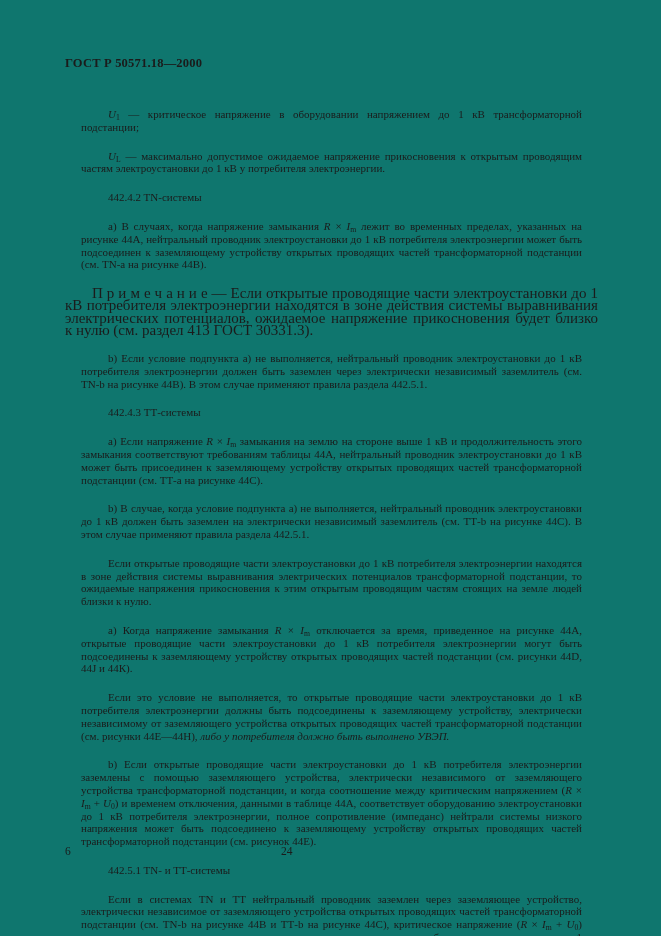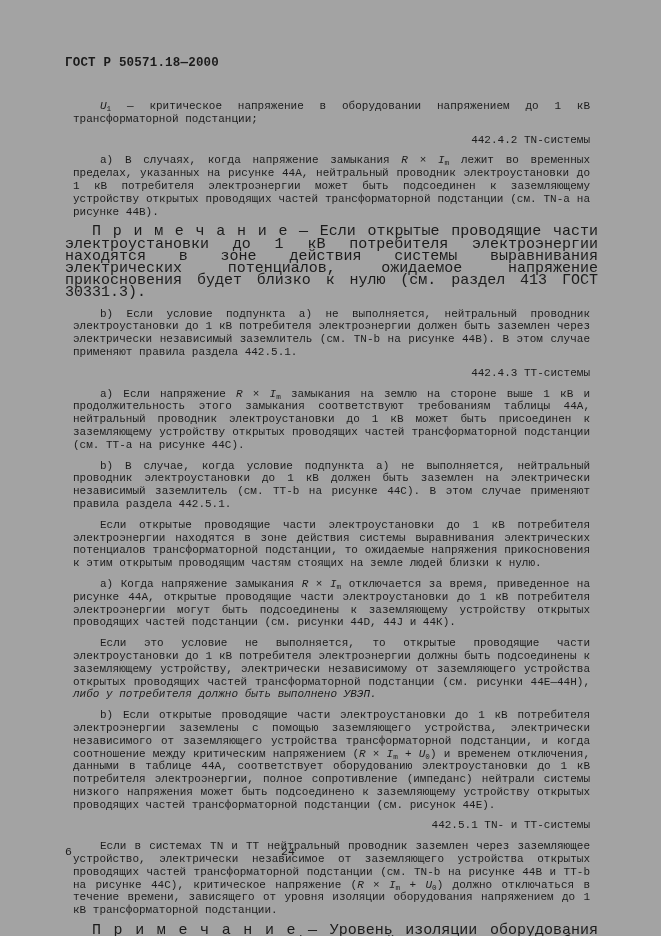--- a/index.html
+++ b/index.html
@@ -1,50 +1,50 @@
 <!DOCTYPE html>
 <html><head>
 <meta charset="utf-8">
 <style>
   html, body { margin: 0; padding: 0; background: #ffffff; }
   .page {
     position: relative;
     width: 661px;
     height: 936px;
-    background: #a3a3a3;
-    font-family: Liberation Mono, monospace;
+    background: #0f766e;
+    font-family: Liberation Serif, serif;
     color: #1b1b1b;
     overflow: hidden;
   }
   .gost-header {
     position: absolute;
     left: 65px;
     top: 56px;
     font-size: 12.5px;
     font-weight: bold;
     letter-spacing: 0.2px;
   }
   .content {
     position: absolute;
     left: 65px;
     top: 92px;
     width: 533px;
   }
-  .content p { margin: 8px; }
+  .content p { margin: 16px; }
   p.body {
     font-size: 11px;
     line-height: 12.8px;
     text-align: justify;
     text-indent: 27px;
   }
   p.subhead {
     font-size: 11px;
     line-height: 12.8px;
     text-indent: 27px;
-    text-align: right;
+    text-align: left;
   }
   p.heading {
     font-size: 10.8px;
     line-height: 13px;
     font-weight: bold;
     text-indent: 27px;
     letter-spacing: -0.1px;
     white-space: nowrap;
   }
   p.note {
@@ -75,20 +75,21 @@
   }
 </style>
 </head>
 <body>
 
 <div class="page">
   <div class="gost-header">ГОСТ Р 50571.18—2000</div>
 
   <div class="content">
       <p class="body"><span class="var">U<sub>1</sub></span><span> — критическое напряжение в оборудовании напряжением до 1 кВ трансформаторной подстанции;</span></p>
+      <p class="body"><span class="var">U<sub>L</sub></span><span> — максимально допустимое ожидаемое напряжение прикосновения к открытым проводящим частям электроустановки до 1 кВ у потребителя электроэнергии.</span></p>
       <p class="subhead"><span>442.4.2 TN-системы</span></p>
       <p class="body"><span>a) В случаях, когда напряжение замыкания </span><span class="var">R</span><span> × </span><span class="var">I<sub>m</sub></span><span> лежит во временных пределах, указанных на рисунке 44А, нейтральный проводник электроустановки до 1 кВ потребителя электроэнергии может быть подсоединен к заземляющему устройству открытых проводящих частей трансформаторной подстанции (см. TN-a на рисунке 44В).</span></p>
       <p class="note"><span>П р и м е ч а н и е — Если открытые проводящие части электроустановки до 1 кВ потребителя электроэнергии находятся в зоне действия системы выравнивания электрических потенциалов, ожидаемое напряжение прикосновения будет близко к нулю (см. раздел 413 ГОСТ 30331.3).</span></p>
       <p class="body"><span>b) Если условие подпункта a) не выполняется, нейтральный проводник электроустановки до 1 кВ потребителя электроэнергии должен быть заземлен через электрически независимый заземлитель (см. TN-b на рисунке 44В). В этом случае применяют правила раздела 442.5.1.</span></p>
       <p class="subhead"><span>442.4.3 ТТ-системы</span></p>
       <p class="body"><span>a) Если напряжение </span><span class="var">R</span><span> × </span><span class="var">I<sub>m</sub></span><span> замыкания на землю на стороне выше 1 кВ и продолжительность этого замыкания соответствуют требованиям таблицы 44А, нейтральный проводник электроустановки до 1 кВ может быть присоединен к заземляющему устройству открытых проводящих частей трансформаторной подстанции (см. ТТ-а на рисунке 44С).</span></p>
       <p class="body"><span>b) В случае, когда условие подпункта a) не выполняется, нейтральный проводник электроустановки до 1 кВ должен быть заземлен на электрически независимый заземлитель (см. ТТ-b на рисунке 44С). В этом случае применяют правила раздела 442.5.1.</span></p>
       <p class="body"><span>Если открытые проводящие части электроустановки до 1 кВ потребителя электроэнергии находятся в зоне действия системы выравнивания электрических потенциалов трансформаторной подстанции, то ожидаемые напряжения прикосновения к этим открытым проводящим частям стоящих на земле людей близки к нулю.</span></p>
       <p class="body"><span>a) Когда напряжение замыкания </span><span class="var">R</span><span> × </span><span class="var">I<sub>m</sub></span><span> отключается за время, приведенное на рисунке 44А, открытые проводящие части электроустановки до 1 кВ потребителя электроэнергии могут быть подсоединены к заземляющему устройству открытых проводящих частей подстанции (см. рисунки 44D, 44J и 44К).</span></p>
       <p class="body"><span>Если это условие не выполняется, то открытые проводящие части электроустановки до 1 кВ потребителя электроэнергии должны быть подсоединены к заземляющему устройству, электрически независимому от заземляющего устройства открытых проводящих частей трансформаторной подстанции (см. рисунки 44Е—44Н), </span><span class="var">либо у потребителя должно быть выполнено УВЭП.</span></p>

